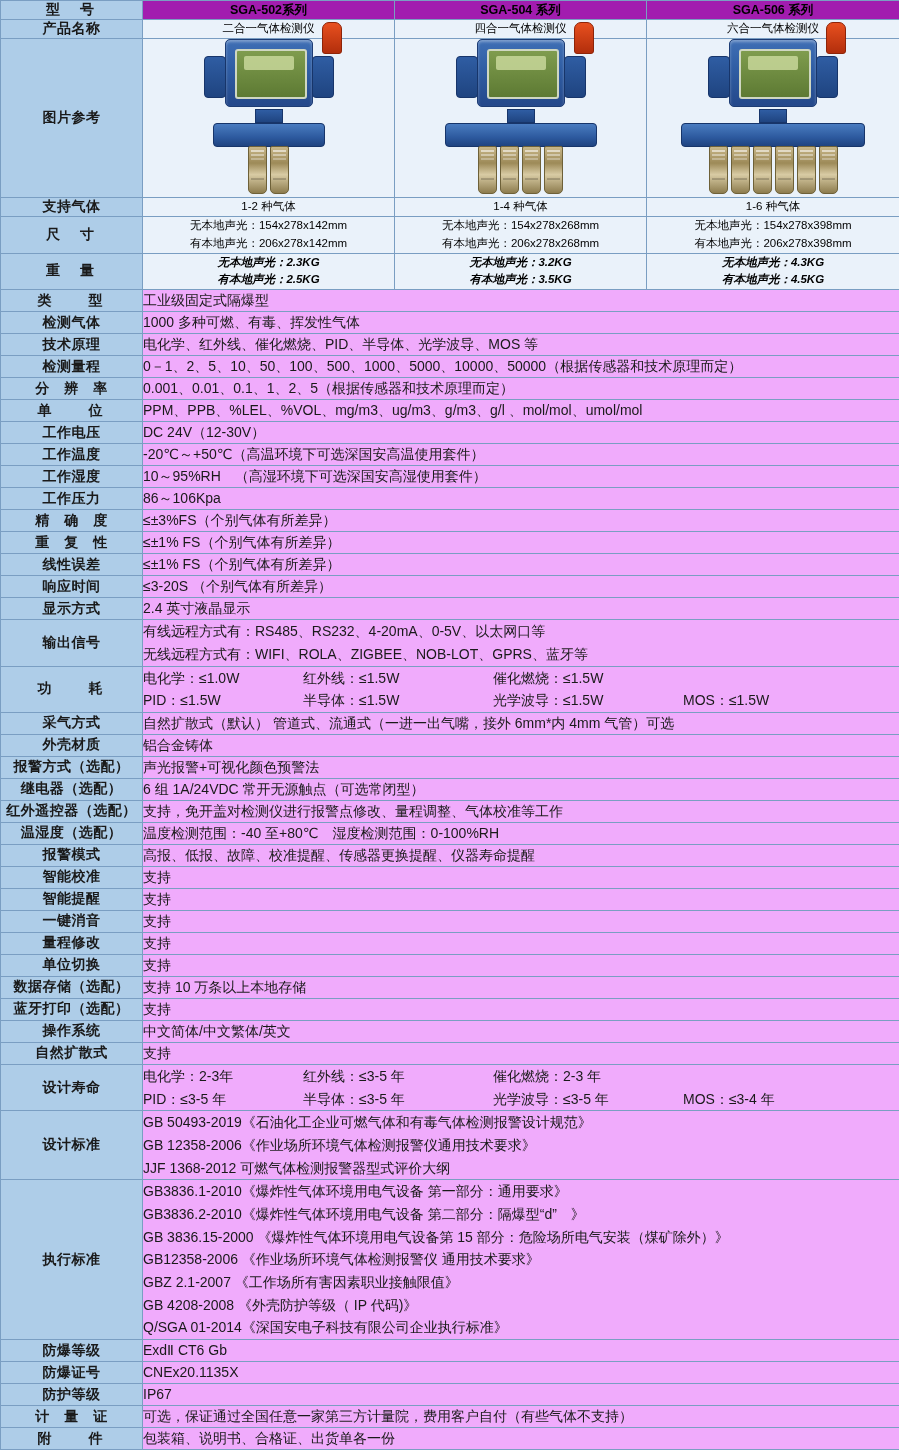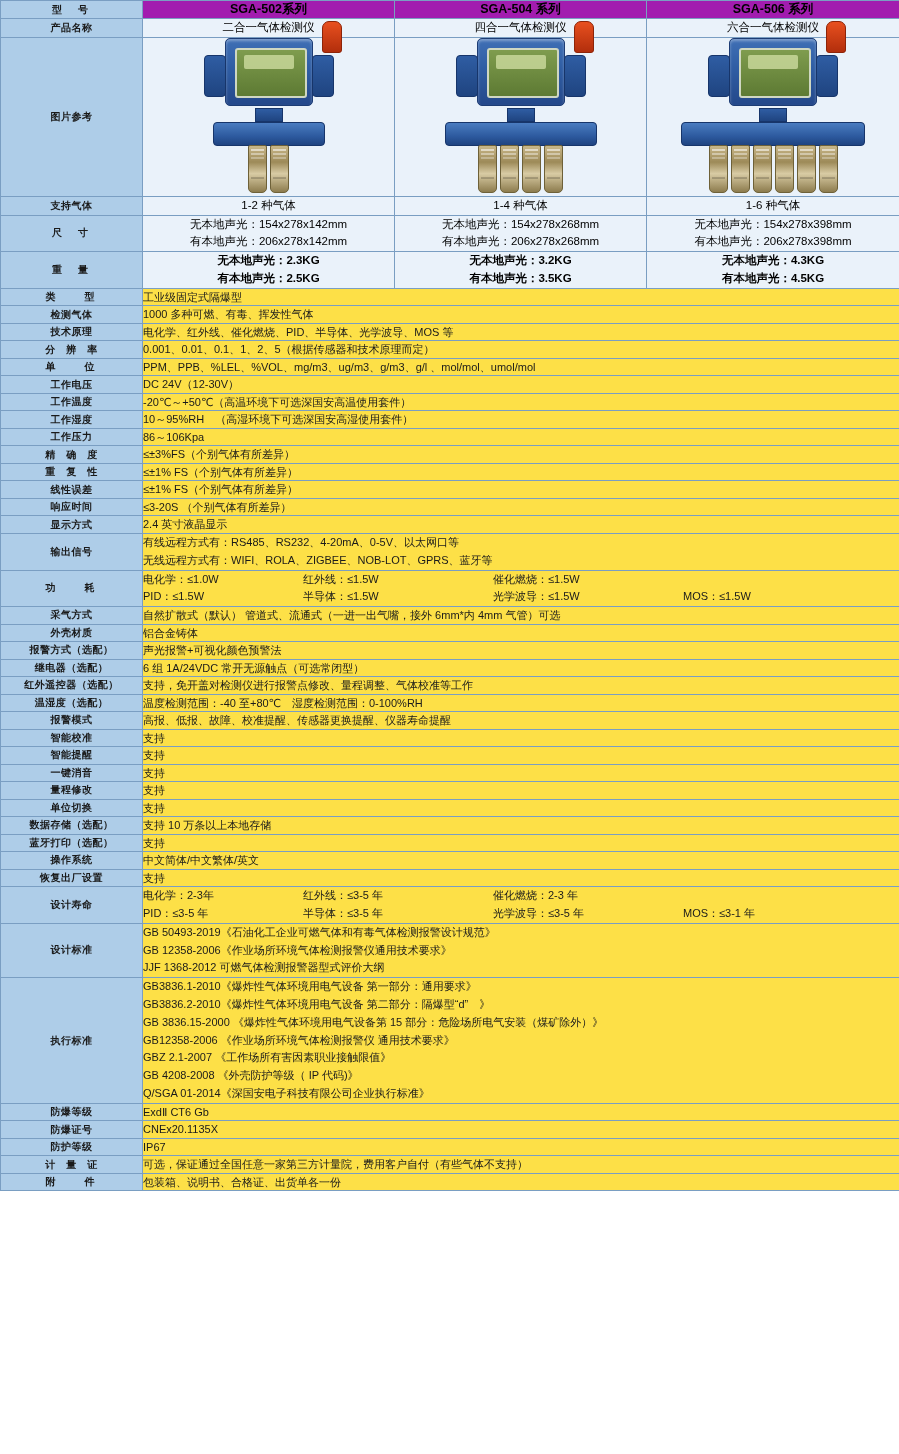--- a/index.html
+++ b/index.html
@@ -20,48 +20,48 @@
   }
   table.spec td {
     border: 1px solid #7a9ec2;
     padding: 0;
     vertical-align: middle;
   }
   .lbl {
     background: #aecde8;
     text-align: center;
     font-weight: bold;
-    font-size: 10px;
+    font-size: 14px;
     color: #1a1a1a;
     padding: 4px 2px;
     letter-spacing: 0.5px;
   }
   .val {
-    background: #fde047;
+    background: #f0abfc;
     padding: 4px 6px;
-    font-size: 11px;
+    font-size: 14px;
     color: #1a1a1a;
     line-height: 1.5;
   }
   .hdr {
     background: #a21caf;
     text-align: center;
     font-weight: bold;
     font-size: 12.5px;
     padding: 5px 2px;
   }
   .subval {
     background: #eaf2fa;
     text-align: center;
     font-size: 11.5px;
     padding: 4px 2px;
     line-height: 1.55;
     margin-top: 8px;
   }
-  .subval.b { font-weight: bold; }
+  .subval.b { font-weight: bold; font-style: italic; }
   .imgcell {
     background: #eaf2fa;
     text-align: center;
     padding: 6px 2px 8px;
   }
   .two-line div { line-height: 1.55; }
   .cols3 {
     display: flex;
     width: 100%;
   }
@@ -324,20 +324,24 @@
   </tr>
   <tr>
     <td class="lbl">检测气体</td>
     <td class="val" colspan="3">1000 多种可燃、有毒、挥发性气体</td>
   </tr>
   <tr>
     <td class="lbl">技术原理</td>
     <td class="val" colspan="3">电化学、红外线、催化燃烧、PID、半导体、光学波导、MOS 等</td>
   </tr>
   <tr>
+    <td class="lbl">检测量程</td>
+    <td class="val" colspan="3">0－1、2、5、10、50、100、500、1000、5000、10000、50000（根据传感器和技术原理而定）</td>
+  </tr>
+  <tr>
     <td class="lbl">分　辨　率</td>
     <td class="val" colspan="3">0.001、0.01、0.1、1、2、5（根据传感器和技术原理而定）</td>
   </tr>
   <tr>
     <td class="lbl spaced2">单　　位</td>
     <td class="val" colspan="3">PPM、PPB、%LEL、%VOL、mg/m3、ug/m3、g/m3、g/l 、mol/mol、umol/mol</td>
   </tr>
   <tr>
     <td class="lbl">工作电压</td>
     <td class="val" colspan="3">DC 24V（12-30V）</td>
@@ -454,37 +458,37 @@
   </tr>
   <tr>
     <td class="lbl">蓝牙打印（选配）</td>
     <td class="val" colspan="3">支持</td>
   </tr>
   <tr>
     <td class="lbl">操作系统</td>
     <td class="val" colspan="3">中文简体/中文繁体/英文</td>
   </tr>
   <tr>
-    <td class="lbl">恢复出厂设置</td>
+    <td class="lbl">自然扩散式</td>
     <td class="val" colspan="3">支持</td>
   </tr>
 
   <tr>
     <td class="lbl">设计寿命</td>
     <td class="val multi" colspan="3">
       <div class="cols3">
         <span style="width:160px">电化学：2-3年</span>
         <span style="width:190px">红外线：≤3-5 年</span>
         <span>催化燃烧：2-3 年</span>
       </div>
       <div class="cols3">
         <span style="width:160px">PID：≤3-5 年</span>
         <span style="width:190px">半导体：≤3-5 年</span>
         <span style="width:190px">光学波导：≤3-5 年</span>
-        <span>MOS：≤3-1 年</span>
+        <span>MOS：≤3-4 年</span>
       </div>
     </td>
   </tr>
 
   <tr>
     <td class="lbl">设计标准</td>
     <td class="val multi" colspan="3">
       <div>GB 50493-2019《石油化工企业可燃气体和有毒气体检测报警设计规范》</div>
       <div>GB 12358-2006《作业场所环境气体检测报警仪通用技术要求》</div>
       <div>JJF 1368-2012 可燃气体检测报警器型式评价大纲</div>

